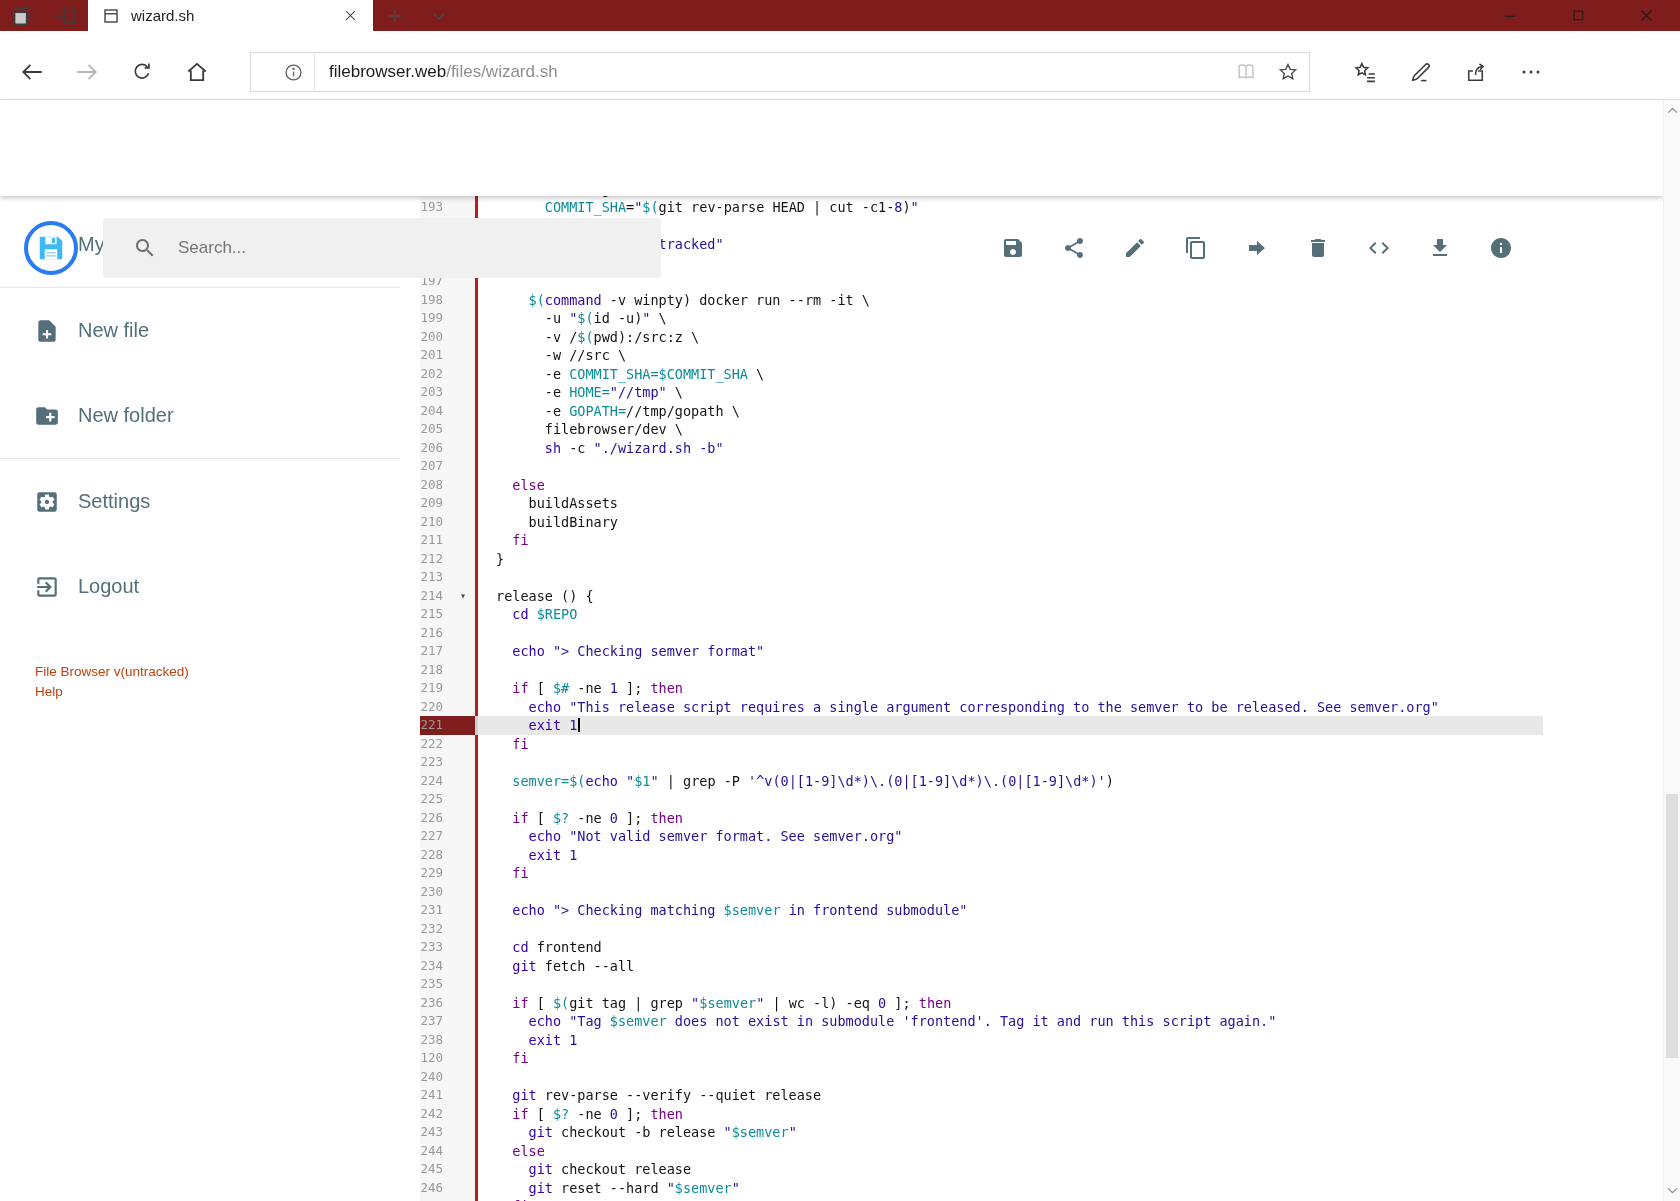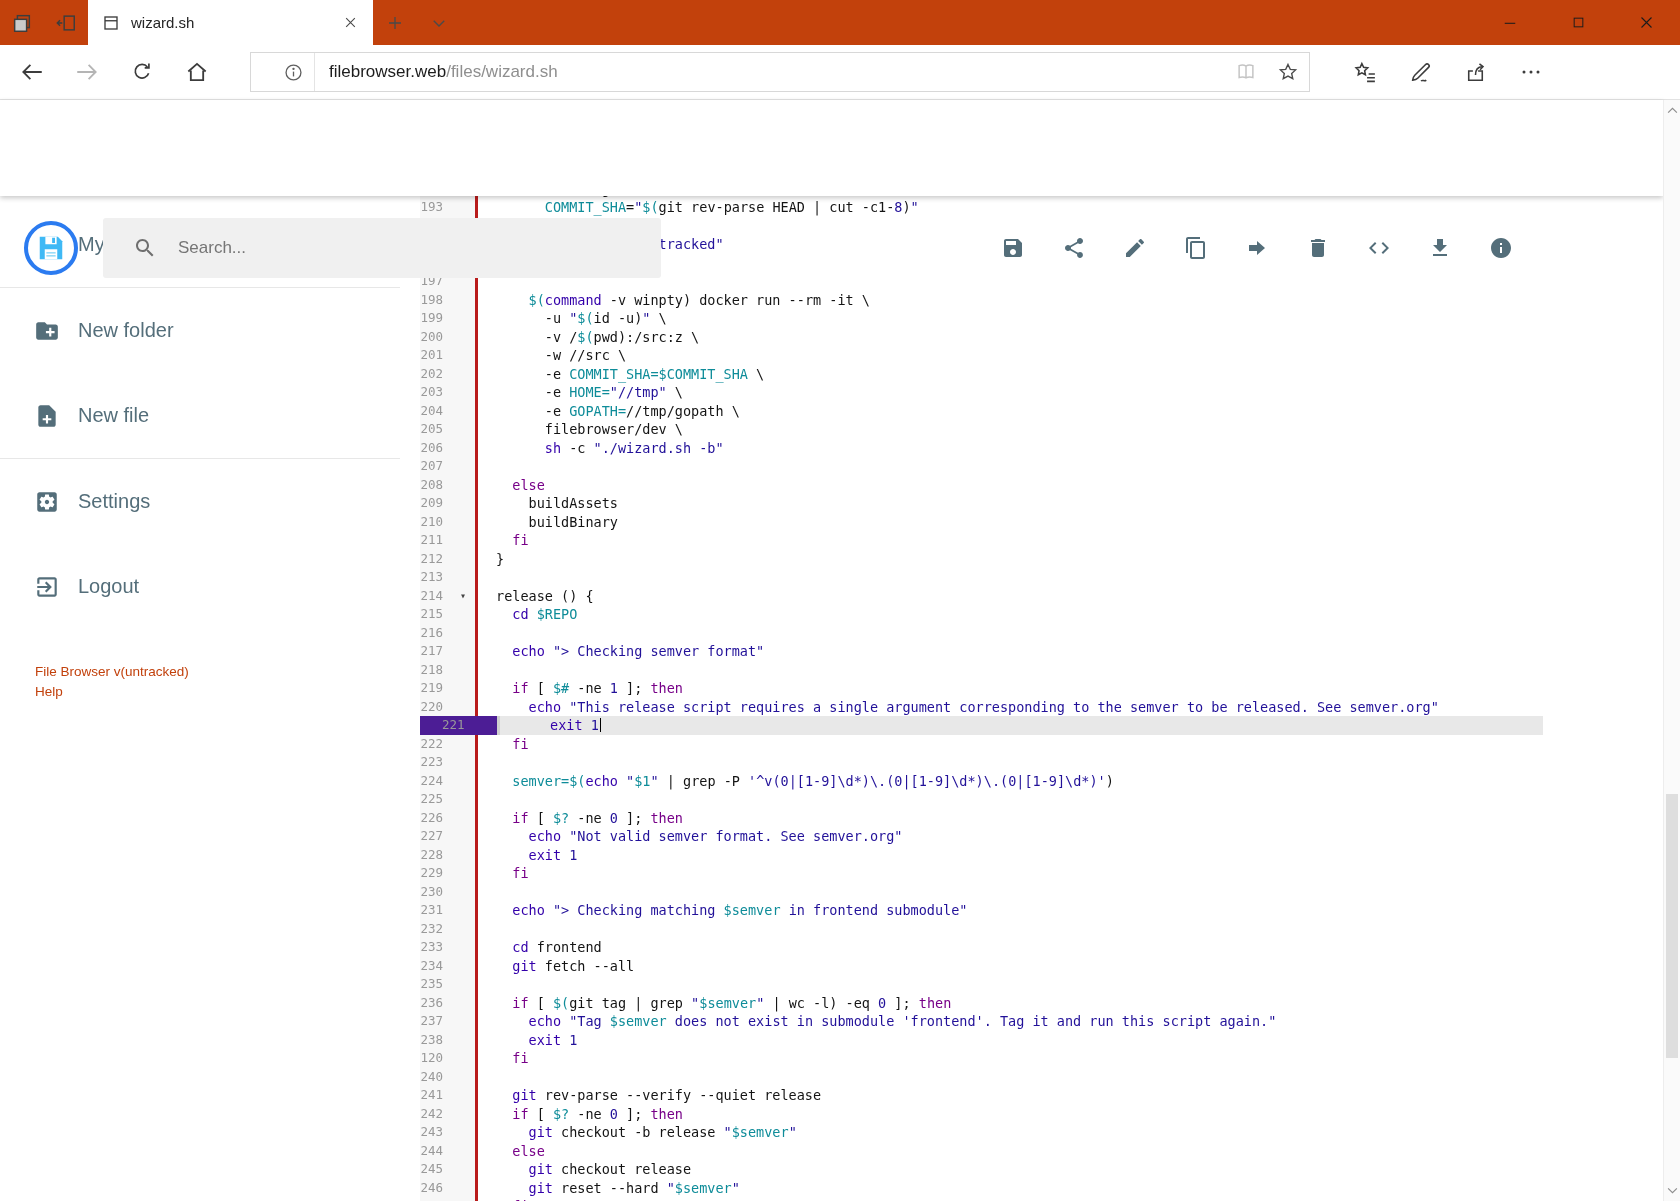--- a/index.html
+++ b/index.html
@@ -1,21 +1,21 @@
 <!DOCTYPE html>
 <html><head>
 <meta charset="utf-8">
 <style>
   * { margin:0; padding:0; box-sizing:border-box; }
   html,body { width:1680px; height:1201px; overflow:hidden; background:#fff;
               font-family:"Liberation Sans", sans-serif; }
   .screen { position:relative; width:1680px; height:1201px; overflow:hidden; background:#fff; }
 
   
-  .titlebar { position:absolute; top:0; left:0; right:0; height:45px; background:#c2410c; display:flex; align-items:stretch; }
+  .titlebar { position:absolute; top:0; left:0; right:0; height:31px; background:#7f1d1d; display:flex; align-items:stretch; }
   .tb-btn { width:44px; display:flex; align-items:center; justify-content:center; color:#3d3d3d; }
   .tab { width:285px; background:#fff; display:flex; align-items:center; padding:0 10px 0 14px; }
   .tab-title { font-size:15px; color:#262626; flex:1; margin-left:11px; white-space:nowrap; }
   .tab-close { display:flex; align-items:center; justify-content:center; width:26px; height:26px; color:#4a4a4a; }
   .tb-spacer { flex:1; }
   .win-btn { width:68px; display:flex; align-items:center; justify-content:center; color:#1c1c1c; }
 
   
   .navbar { position:absolute; top:45px; left:0; right:0; height:55px; background:#fff; border-bottom:1px solid #e2e2e2; display:flex; align-items:center; padding-left:4px; }
   .nav-btn { width:55px; height:46px; display:flex; align-items:center; justify-content:center; color:#3c3c3c; }
@@ -49,21 +49,21 @@
   
   .editor { position:absolute; left:420px; top:196px; width:1123px; bottom:0; overflow:hidden; background:#fff;
             font-family:"DejaVu Sans Mono", monospace; font-size:13.5px; line-height:18.5px; }
   .ed-inner { margin-top:-16.5px; }
   .ed-row { display:flex; height:18.5px; white-space:pre; }
   .ed-gut { flex:0 0 58px; background:#f7f7f7; border-right:3px solid #b91c1c; display:flex;gap:13px; }
   .ed-num { flex:1; text-align:right; color:#999; font-size:12.5px; padding-right:4px; }
   .ed-fold { width:15px; font-size:10px; color:#444; text-align:left; line-height:18.5px; }
   .ed-code { padding-left:18px; color:#141414; }
   .ed-row.active { background:#e8e8e8; }
-  .ed-row.active .ed-gut { background:#4c1d95; border-right-color:#cfcfcf;padding-left:22px; }
+  .ed-row.active .ed-gut { background:#7f1d1d; border-right-color:#cfcfcf; }
   .tk-k { color:#770088; }
   .tk-b { color:#3300aa; }
   .tk-v { color:#0e8c99; }
   .tk-s { color:#221199; }
   .tk-n { color:#221199; }
   .tk-c { color:#141414; }
   .caret { display:inline-block; width:1.5px; height:14px; background:#000; vertical-align:-2px; margin-left:1px; }
 
   
   .pagescroll { position:absolute; right:0; top:100px; bottom:0; width:17px; background:#fafafa; border-left:1px solid #ededed; z-index:6; }
@@ -277,29 +277,29 @@
     <div class="sb-list" id="sb-items">
         <div class="sb-item">
           <svg class="mi" width="26" height="26" viewBox="0 0 24 24">
             <path fill="currentColor" d="M10 4H4c-1.1 0-1.99.9-1.99 2L2 18c0 1.1.9 2 2 2h16c1.1 0 2-.9 2-2V8c0-1.1-.9-2-2-2h-8l-2-2z"></path>
           </svg>
           <span class="sb-label">My files</span>
         </div>
         <div class="sb-sep"></div>
         <div class="sb-item">
           <svg class="mi" width="26" height="26" viewBox="0 0 24 24">
+            <path fill="currentColor" d="M14 2H6c-1.1 0-1.99.9-1.99 2L4 20c0 1.1.89 2 1.99 2H18c1.1 0 2-.9 2-2V8l-6-6zm2 14h-3v3h-2v-3H8v-2h3v-3h2v3h3v2z"></path>
+          </svg>
+          <span class="sb-label">New file</span>
+        </div>
+        <div class="sb-item">
+          <svg class="mi" width="26" height="26" viewBox="0 0 24 24">
             <path fill="currentColor" d="M20 6h-8l-2-2H4c-1.1 0-1.99.9-1.99 2L2 18c0 1.1.9 2 2 2h16c1.1 0 2-.9 2-2V8c0-1.1-.9-2-2-2zm-1 8h-3v3h-2v-3h-3v-2h3V9h2v3h3v2z"></path>
           </svg>
           <span class="sb-label">New folder</span>
-        </div>
-        <div class="sb-item">
-          <svg class="mi" width="26" height="26" viewBox="0 0 24 24">
-            <path fill="currentColor" d="M14 2H6c-1.1 0-1.99.9-1.99 2L4 20c0 1.1.89 2 1.99 2H18c1.1 0 2-.9 2-2V8l-6-6zm2 14h-3v3h-2v-3H8v-2h3v-3h2v3h3v2z"></path>
-          </svg>
-          <span class="sb-label">New file</span>
         </div>
         <div class="sb-sep"></div>
         <div class="sb-item">
           <svg class="mi" width="26" height="26" viewBox="0 0 24 24">
             <path fill="currentColor" d="M12 10c-1.1 0-2 .9-2 2s.9 2 2 2 2-.9 2-2-.9-2-2-2zm7-7H5c-1.1 0-2 .9-2 2v14c0 1.1.9 2 2 2h14c1.1 0 2-.9 2-2V5c0-1.1-.9-2-2-2zm-1.75 9c0 .23-.02.46-.05.68l1.48 1.16c.13.11.17.3.08.45l-1.4 2.42c-.09.15-.27.21-.43.15l-1.74-.7c-.36.28-.76.51-1.18.69l-.26 1.85c-.03.17-.18.3-.35.3h-2.8c-.17 0-.32-.13-.35-.29l-.26-1.85c-.43-.18-.82-.41-1.18-.69l-1.74.7c-.16.06-.34 0-.43-.15l-1.4-2.42c-.09-.15-.05-.34.08-.45l1.48-1.16c-.03-.23-.05-.46-.05-.69 0-.23.02-.46.05-.68l-1.48-1.16c-.13-.11-.17-.3-.08-.45l1.4-2.42c.09-.15.27-.21.43-.15l1.74.7c.36-.28.76-.51 1.18-.69l.26-1.85c.03-.17.18-.3.35-.3h2.8c.17 0 .32.13.35.29l.26 1.85c.43.18.82.41 1.18.69l1.74-.7c.16-.06.34 0 .43.15l1.4 2.42c.09.15.05.34-.08.45l-1.48 1.16c.03.23.05.46.05.69z"></path>
           </svg>
           <span class="sb-label">Settings</span>
         </div>
         <div class="sb-item">
           <svg class="mi" width="26" height="26" viewBox="0 0 24 24">

